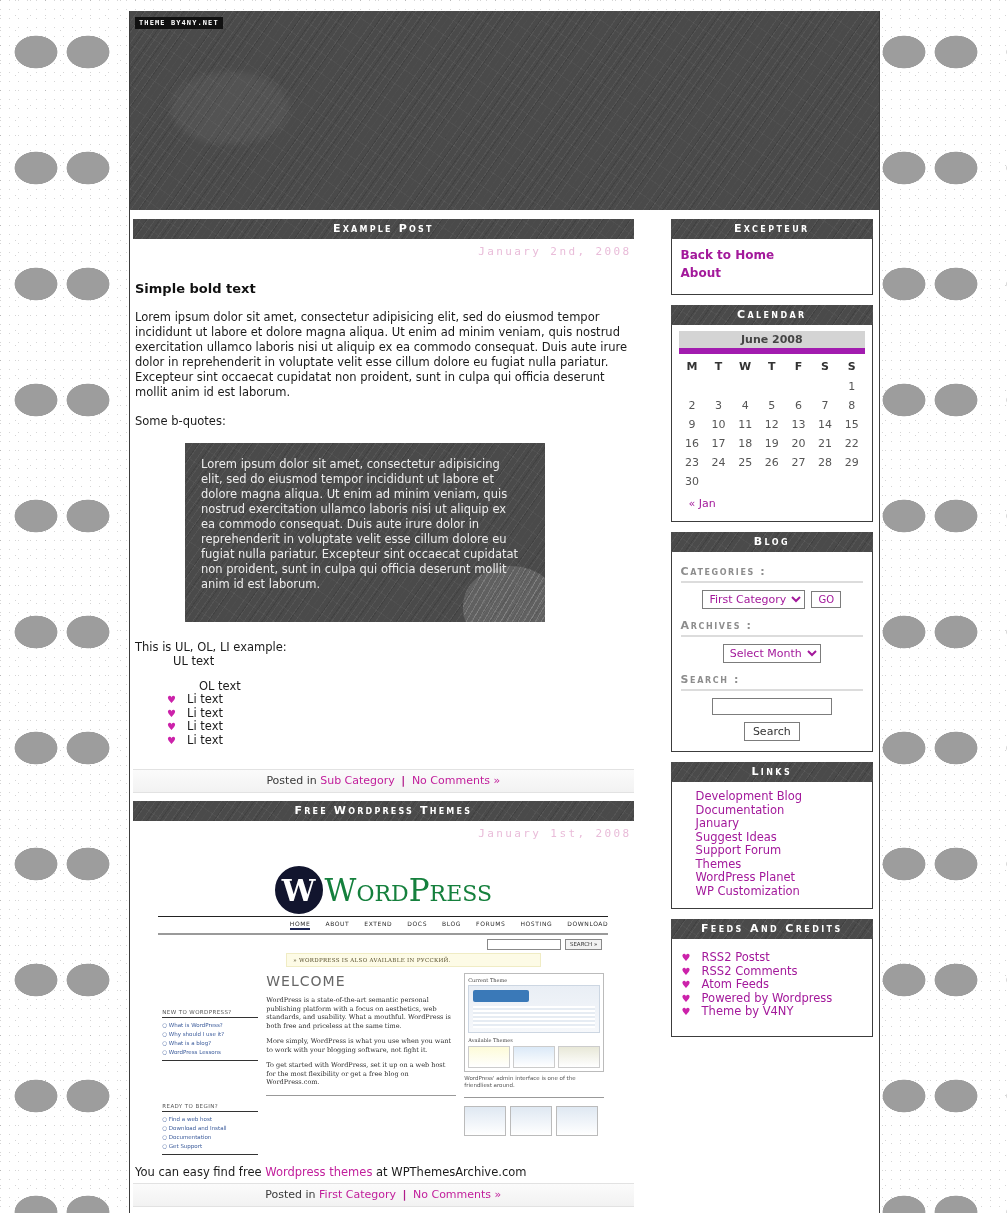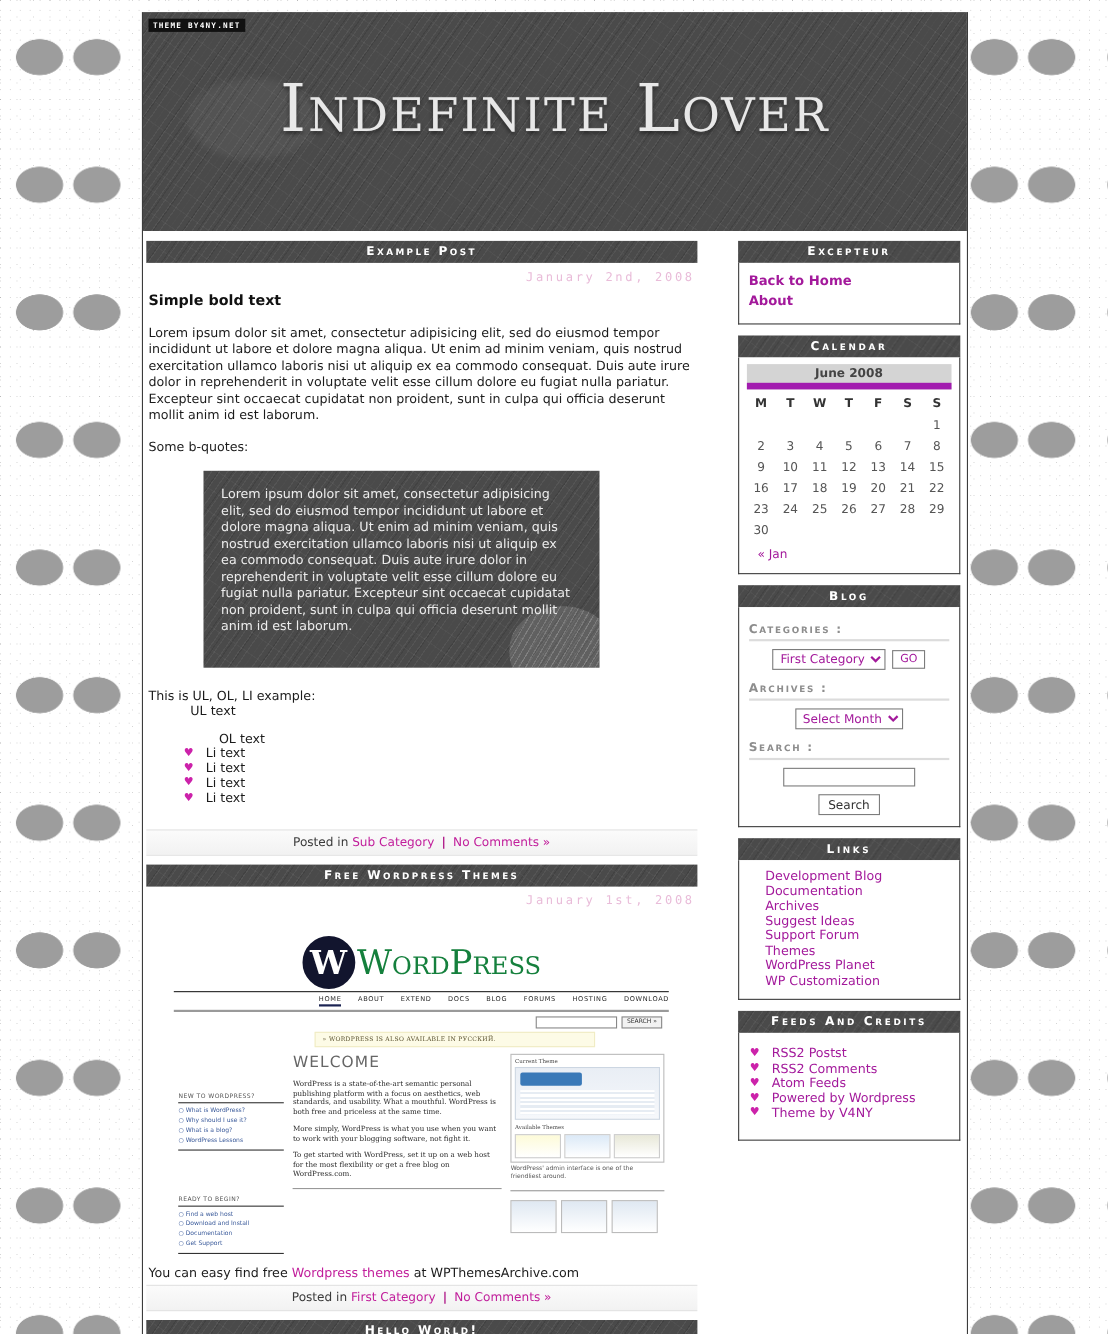--- a/index.html
+++ b/index.html
@@ -71,21 +71,21 @@
     height:20px;line-height:20px;text-align:center;
     color:#ffffff;font-size:11px;font-weight:bold;font-variant:small-caps;
     letter-spacing:2.2px;margin-bottom:0;
   }
   .post-date{
     text-align:right;color:#e9bcd9;font-size:11px;letter-spacing:2.4px;
     padding:6px 2px 8px 0;
     font-family:"DejaVu Sans Mono","Liberation Mono",monospace;
   }
   .post-body{padding:0 2px 2px 2px;color:#1b1b1b;}
-  .post-body h3{font-size:13px;margin:0 0 14px 0;color:#111;}
+  .post-body h3{font-size:13px;margin:15px 0 14px 0;color:#111;}
   .post-body p{margin:0 0 14px 0;line-height:15px;font-size:11.5px;}
   blockquote{
     margin:6px 0 18px 50px;padding:14px 24px 16px 16px;width:360px;box-sizing:border-box;
     color:#ededed;font-size:11px;line-height:15px;position:relative;overflow:hidden;
   }
   blockquote .wm{
     position:absolute;right:-14px;bottom:-24px;width:96px;height:80px;border-radius:50% 50% 46% 46%;
     background:rgba(255,255,255,0.12);
     background-image:repeating-linear-gradient(120deg, rgba(255,255,255,0.16) 0 1px, rgba(0,0,0,0) 1px 5px);
   }
@@ -198,23 +198,20 @@
 </style>
 </head>
 <body>
 
 <div class="page-wrap">
   <div class="site">
 
     <div class="header sketch-dark">
       <div class="badge">THEME BY4NY.NET</div>
       <div class="blob"></div>
-      <div class="site-title">
-        <span class="mask">Indefinite Lover</span>
-      </div>
     </div>
 
     <div class="content">
 
       <div class="col-main">
 
         <div>
           <div class="bar-title sketch-dark">Example Post</div>
           <div class="post-date">January 2nd, 2008</div>
           <div class="post-body">
@@ -446,21 +443,21 @@
             <button class="search-btn">Search</button>
           </div>
         </div>
 
         <div class="widget">
           <div class="widget-head sketch-dark">Links</div>
           <div class="widget-body" style="padding:0">
             <ul class="link-list">
               <li><a href="#">Development Blog</a></li>
               <li><a href="#">Documentation</a></li>
-              <li><a href="#">Archives</a></li>
+              <li><a href="#">January</a></li>
               <li><a href="#">Suggest Ideas</a></li>
               <li><a href="#">Support Forum</a></li>
               <li><a href="#">Themes</a></li>
               <li><a href="#">WordPress Planet</a></li>
               <li><a href="#">WP Customization</a></li>
             </ul>
           </div>
         </div>
 
         <div class="widget">

